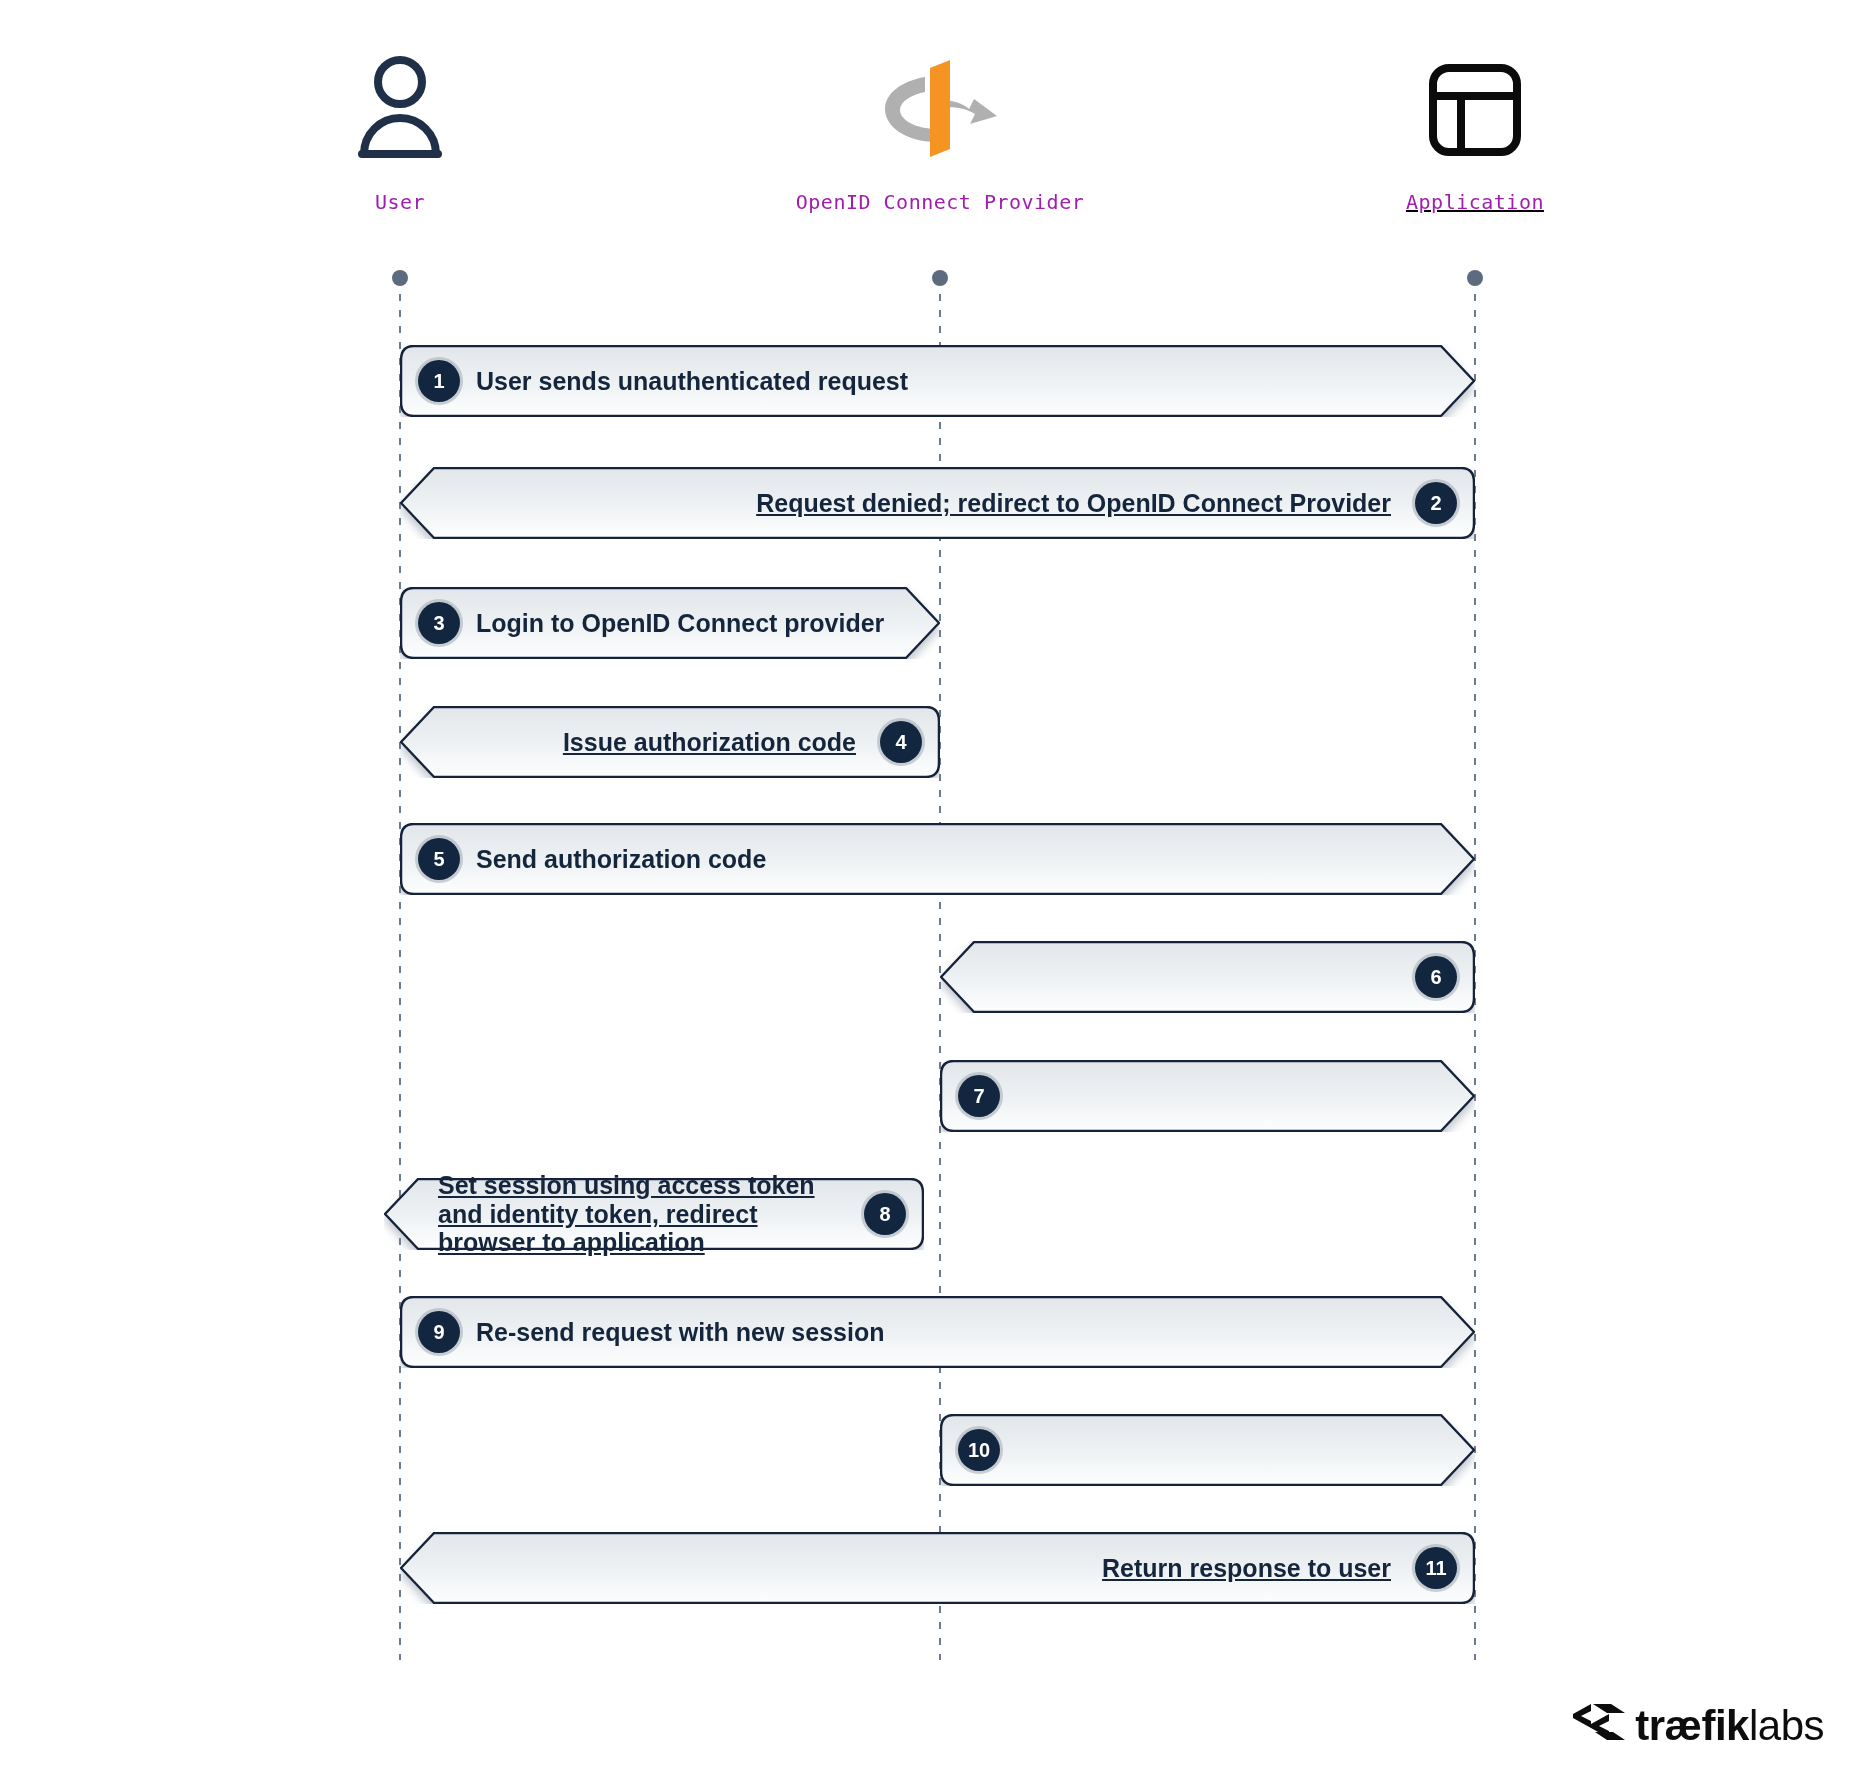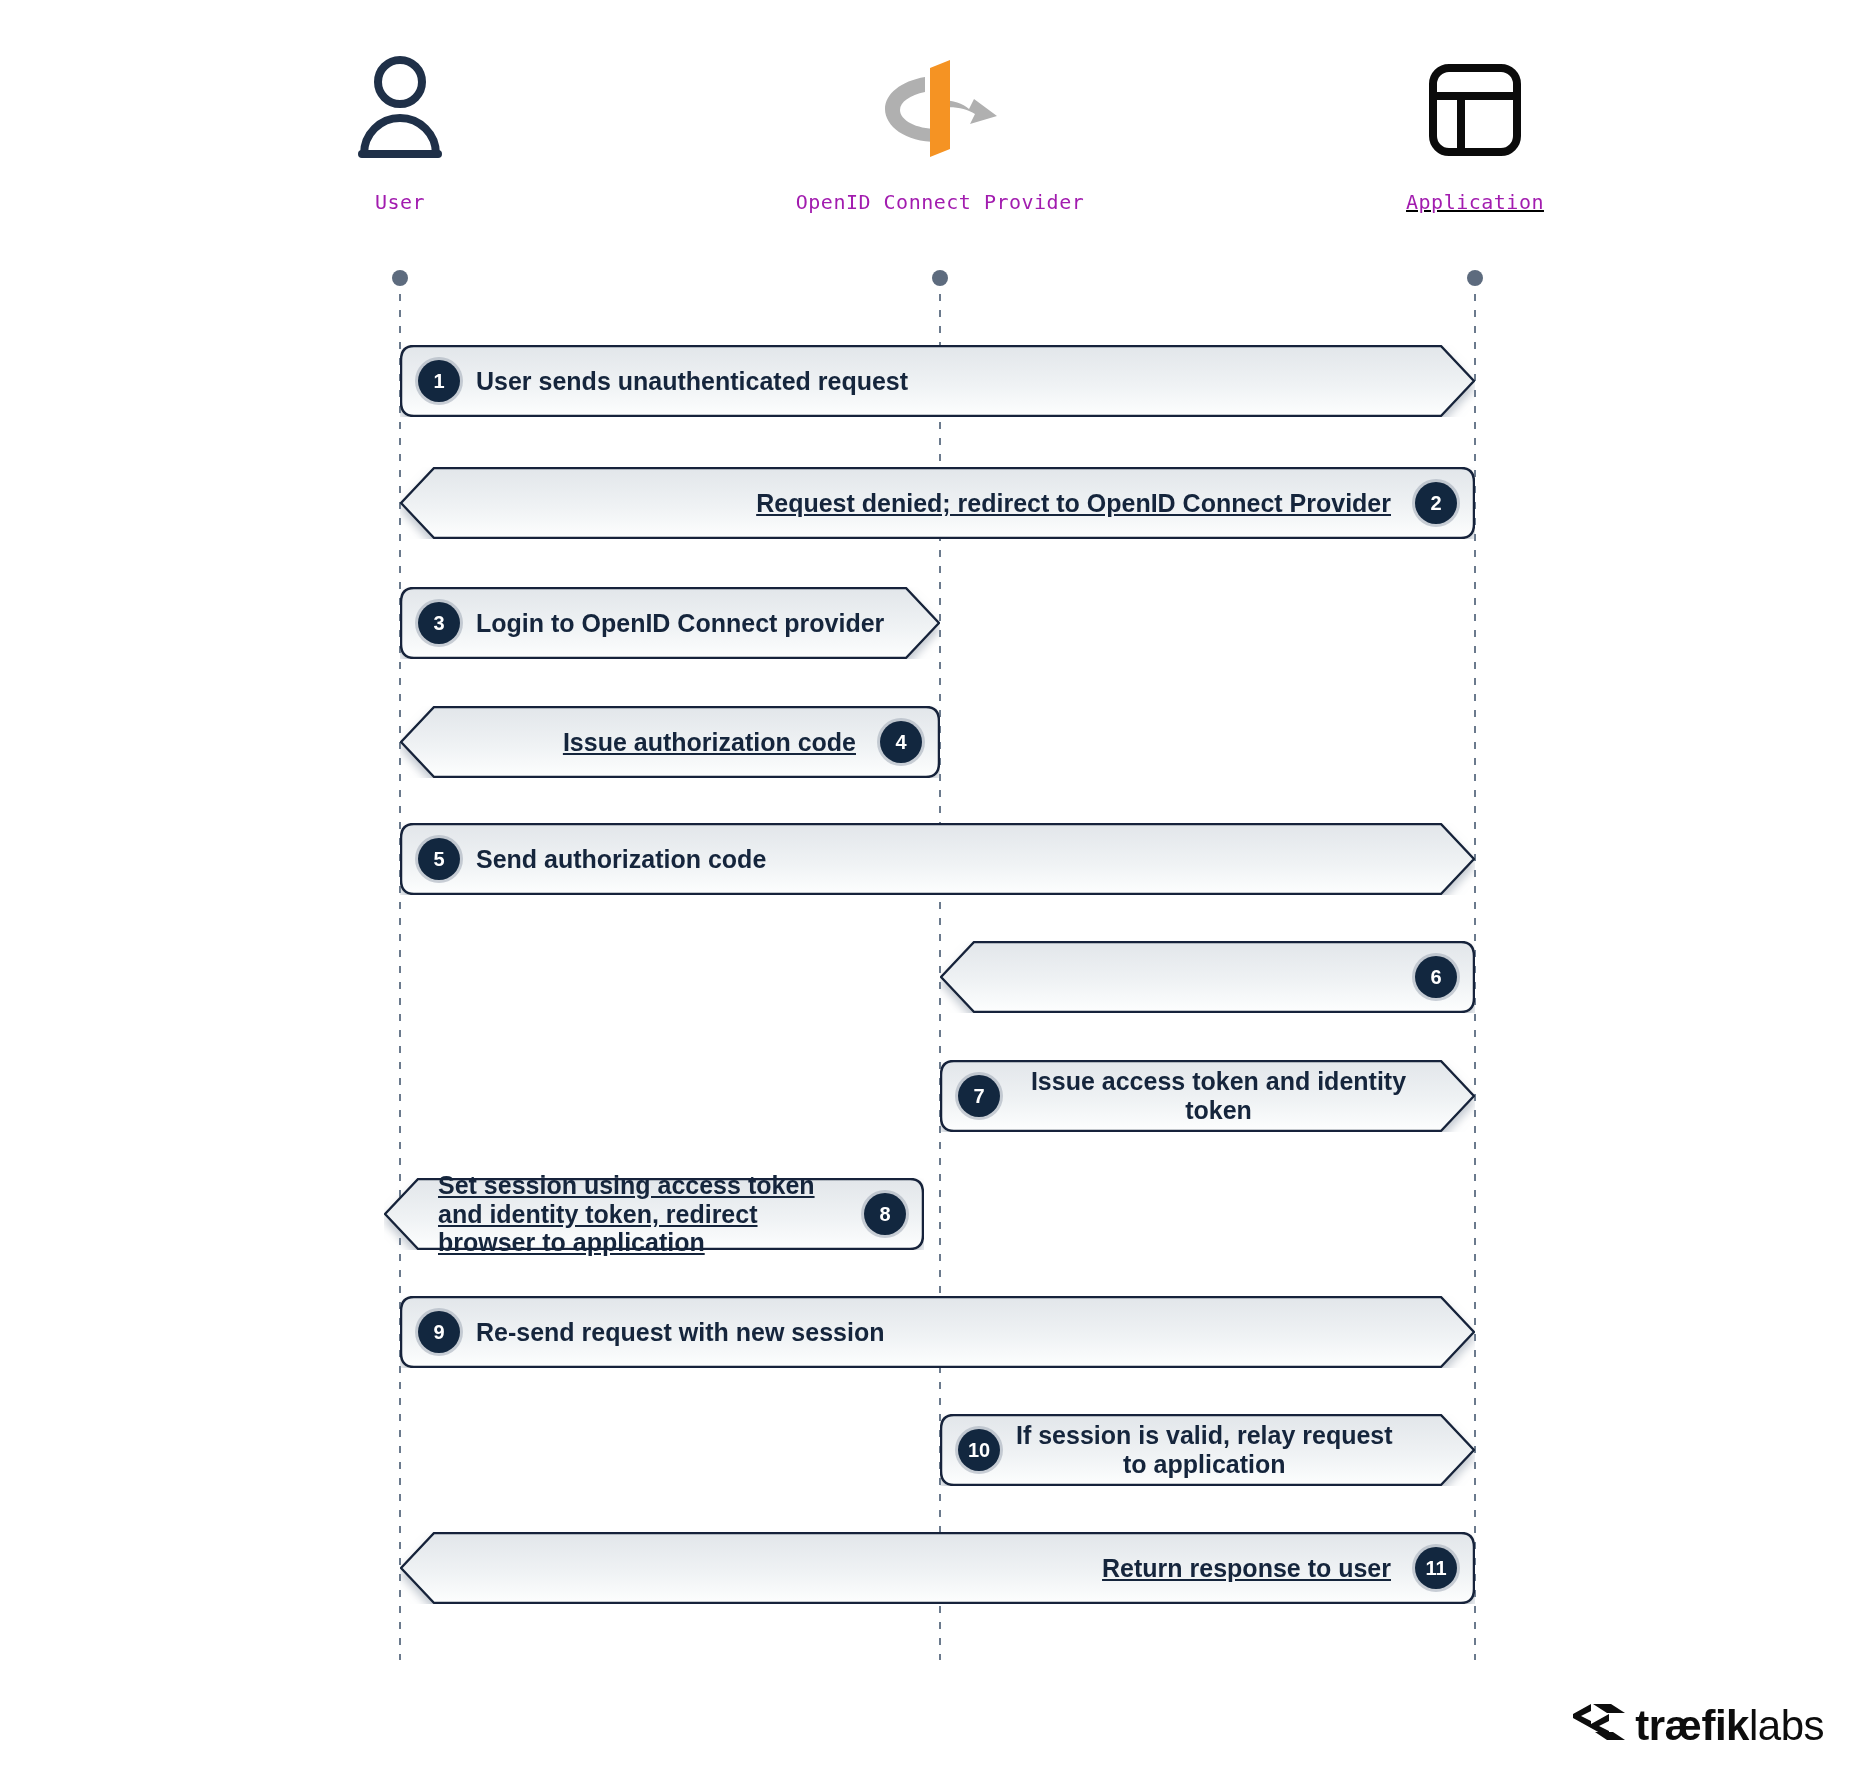--- a/index.html
+++ b/index.html
@@ -365,21 +365,20 @@
             L 501 1
             L 534 36
             L 501 71
             L 14 71
             Q 1 71 1 57
             L 1 15
             Q 1 1 14 1 Z" fill="url(#g6)" stroke="#16243a" stroke-width="2.5" stroke-linejoin="round" filter="url(#s6)" vector-effect="non-scaling-stroke"></path>
     </svg>
         <div class="msg-body">
           <span class="badge">7</span>
-          <span class="msg-text">Issue access token and identity token</span>
         </div>
       </div>
       <div class="msg dir-left" style="left: 384px; top: 1178px; width: 540px;">
     <svg class="msg-shape" viewBox="0 0 540 72" preserveAspectRatio="none" aria-hidden="true">
       <defs>
         <linearGradient id="g7" x1="0" y1="0" x2="0" y2="1">
           <stop offset="0%" stop-color="#e2e6ea"></stop>
           <stop offset="55%" stop-color="#eff2f4"></stop>
           <stop offset="100%" stop-color="#fdfefe"></stop>
         </linearGradient>
@@ -443,22 +442,20 @@
             L 501 1
             L 534 36
             L 501 71
             L 14 71
             Q 1 71 1 57
             L 1 15
             Q 1 1 14 1 Z" fill="url(#g9)" stroke="#16243a" stroke-width="2.5" stroke-linejoin="round" filter="url(#s9)" vector-effect="non-scaling-stroke"></path>
     </svg>
         <div class="msg-body">
           <span class="badge">10</span>
-          <span class="msg-text">If session is valid, relay request
-to application</span>
         </div>
       </div>
       <div class="msg dir-left" style="left: 400px; top: 1532px; width: 1075px;">
     <svg class="msg-shape" viewBox="0 0 1075 72" preserveAspectRatio="none" aria-hidden="true">
       <defs>
         <linearGradient id="g10" x1="0" y1="0" x2="0" y2="1">
           <stop offset="0%" stop-color="#e2e6ea"></stop>
           <stop offset="55%" stop-color="#eff2f4"></stop>
           <stop offset="100%" stop-color="#fdfefe"></stop>
         </linearGradient>

